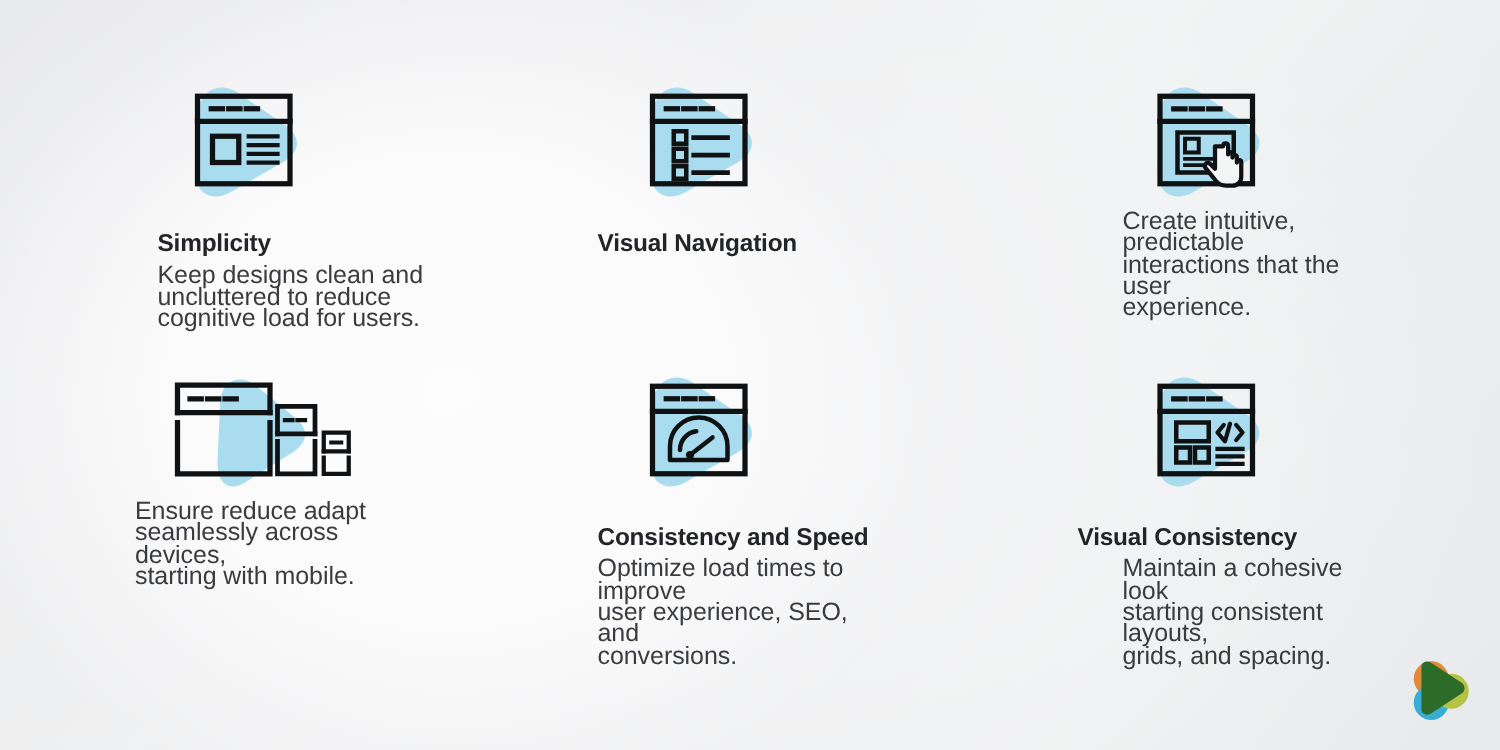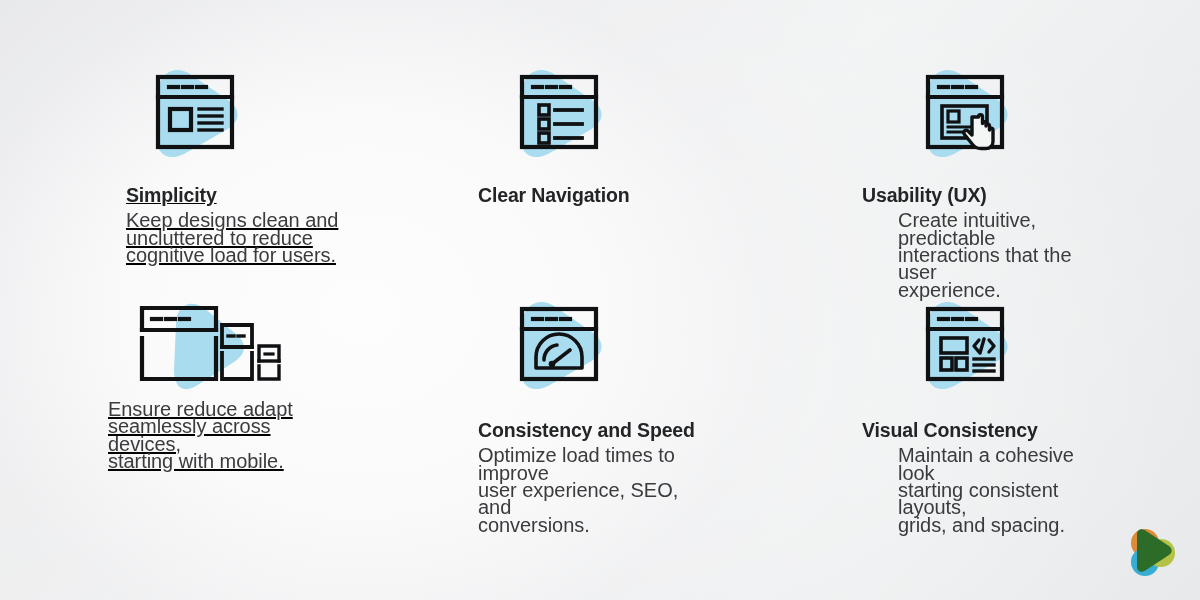--- a/index.html
+++ b/index.html
@@ -28,21 +28,21 @@
   .grid {
     position: absolute;
     inset: 0;
   }
   .card {
     position: absolute;
     width: 330px;
   }
   .card-r1 { top: 60px; }
   .card-r2 { top: 292px; }
-  .col1 { left: 108px; text-decoration: underline; }
+  .col1 { left: 108px; }
   .col2 { left: 478px; }
   .col3 { left: 862px; }
   .card.col1.card-r1 { left: 126px; }
 
   .icon-wrap {
     position: relative;
     width: 120px;
     height: 104px;
     margin-left: 18px;
   }
@@ -147,21 +147,21 @@
             <line x1="53" y1="27" x2="62" y2="27"></line>
             <rect x="31" y="45" width="10" height="10" stroke-width="3.6"></rect>
             <rect x="31" y="59" width="10" height="10" stroke-width="3.6"></rect>
             <rect x="31" y="73" width="10" height="10" stroke-width="3.6"></rect>
             <line x1="47" y1="50" x2="74" y2="50" stroke-width="3.8"></line>
             <line x1="47" y1="64" x2="74" y2="64" stroke-width="3.8"></line>
             <line x1="47" y1="78" x2="74" y2="78" stroke-width="3.8"></line>
           </g>
         </svg>
       </div>
-      <h3 class="card-title">Clear Navigation</h3>
+      <h3 class="card-title">Visual Navigation</h3>
     </div>
 
     <div class="card col3 card-r1">
       <div class="icon-wrap">
         <svg class="blob" viewBox="0 0 104 104">
           <path d="M14 34 C14 14 30 4 46 14 L84 40 C98 50 96 62 82 70 L40 94 C24 102 12 94 12 76 Z" fill="#a9dcee"></path>
         </svg>
         <svg class="icon-svg" width="104" height="104" viewBox="0 0 104 104">
           <g fill="none" stroke="#0f1113" stroke-width="4.2" stroke-linecap="square">
             <rect x="14" y="17" width="74" height="70"></rect>
@@ -178,21 +178,20 @@
           <g fill="#f4f5f5" stroke="#0f1113" stroke-width="3.4" stroke-linejoin="round" stroke-linecap="round">
             <path d="M58 57 L58 75 L54 71 C51.5 69 48.5 72 50.5 74.5 L59 85 C61 87.5 64 88.5 67 88.5
                      L72 88.5 C76 88.5 79 85.5 79 81.5 L79 70
                      C79 67.5 75.5 67.5 75.5 70 L75.5 66
                      C75.5 63.5 72 63.5 72 66 L72 63.5
                      C72 61 68.5 61 68.5 63.5 L68.5 57
                      C68.5 54 64.5 54 64.5 57 Z"></path>
           </g>
         </svg>
       </div>
-      <h3 class="card-title">Usability (UX)</h3>
       <p class="card-body">Create intuitive, predictable
 interactions that   the user
 experience.</p>
     </div>
 
     <div class="card col1 card-r2">
       <div class="icon-wrap">
         <svg class="blob" viewBox="0 0 104 104" style="left:32px;top:2px;">
           <path d="M22 30 C22 12 36 4 50 14 L82 40 C94 50 92 60 80 68 L42 92 C28 100 20 92 20 76 Z" fill="#a9dcee"></path>
         </svg>

